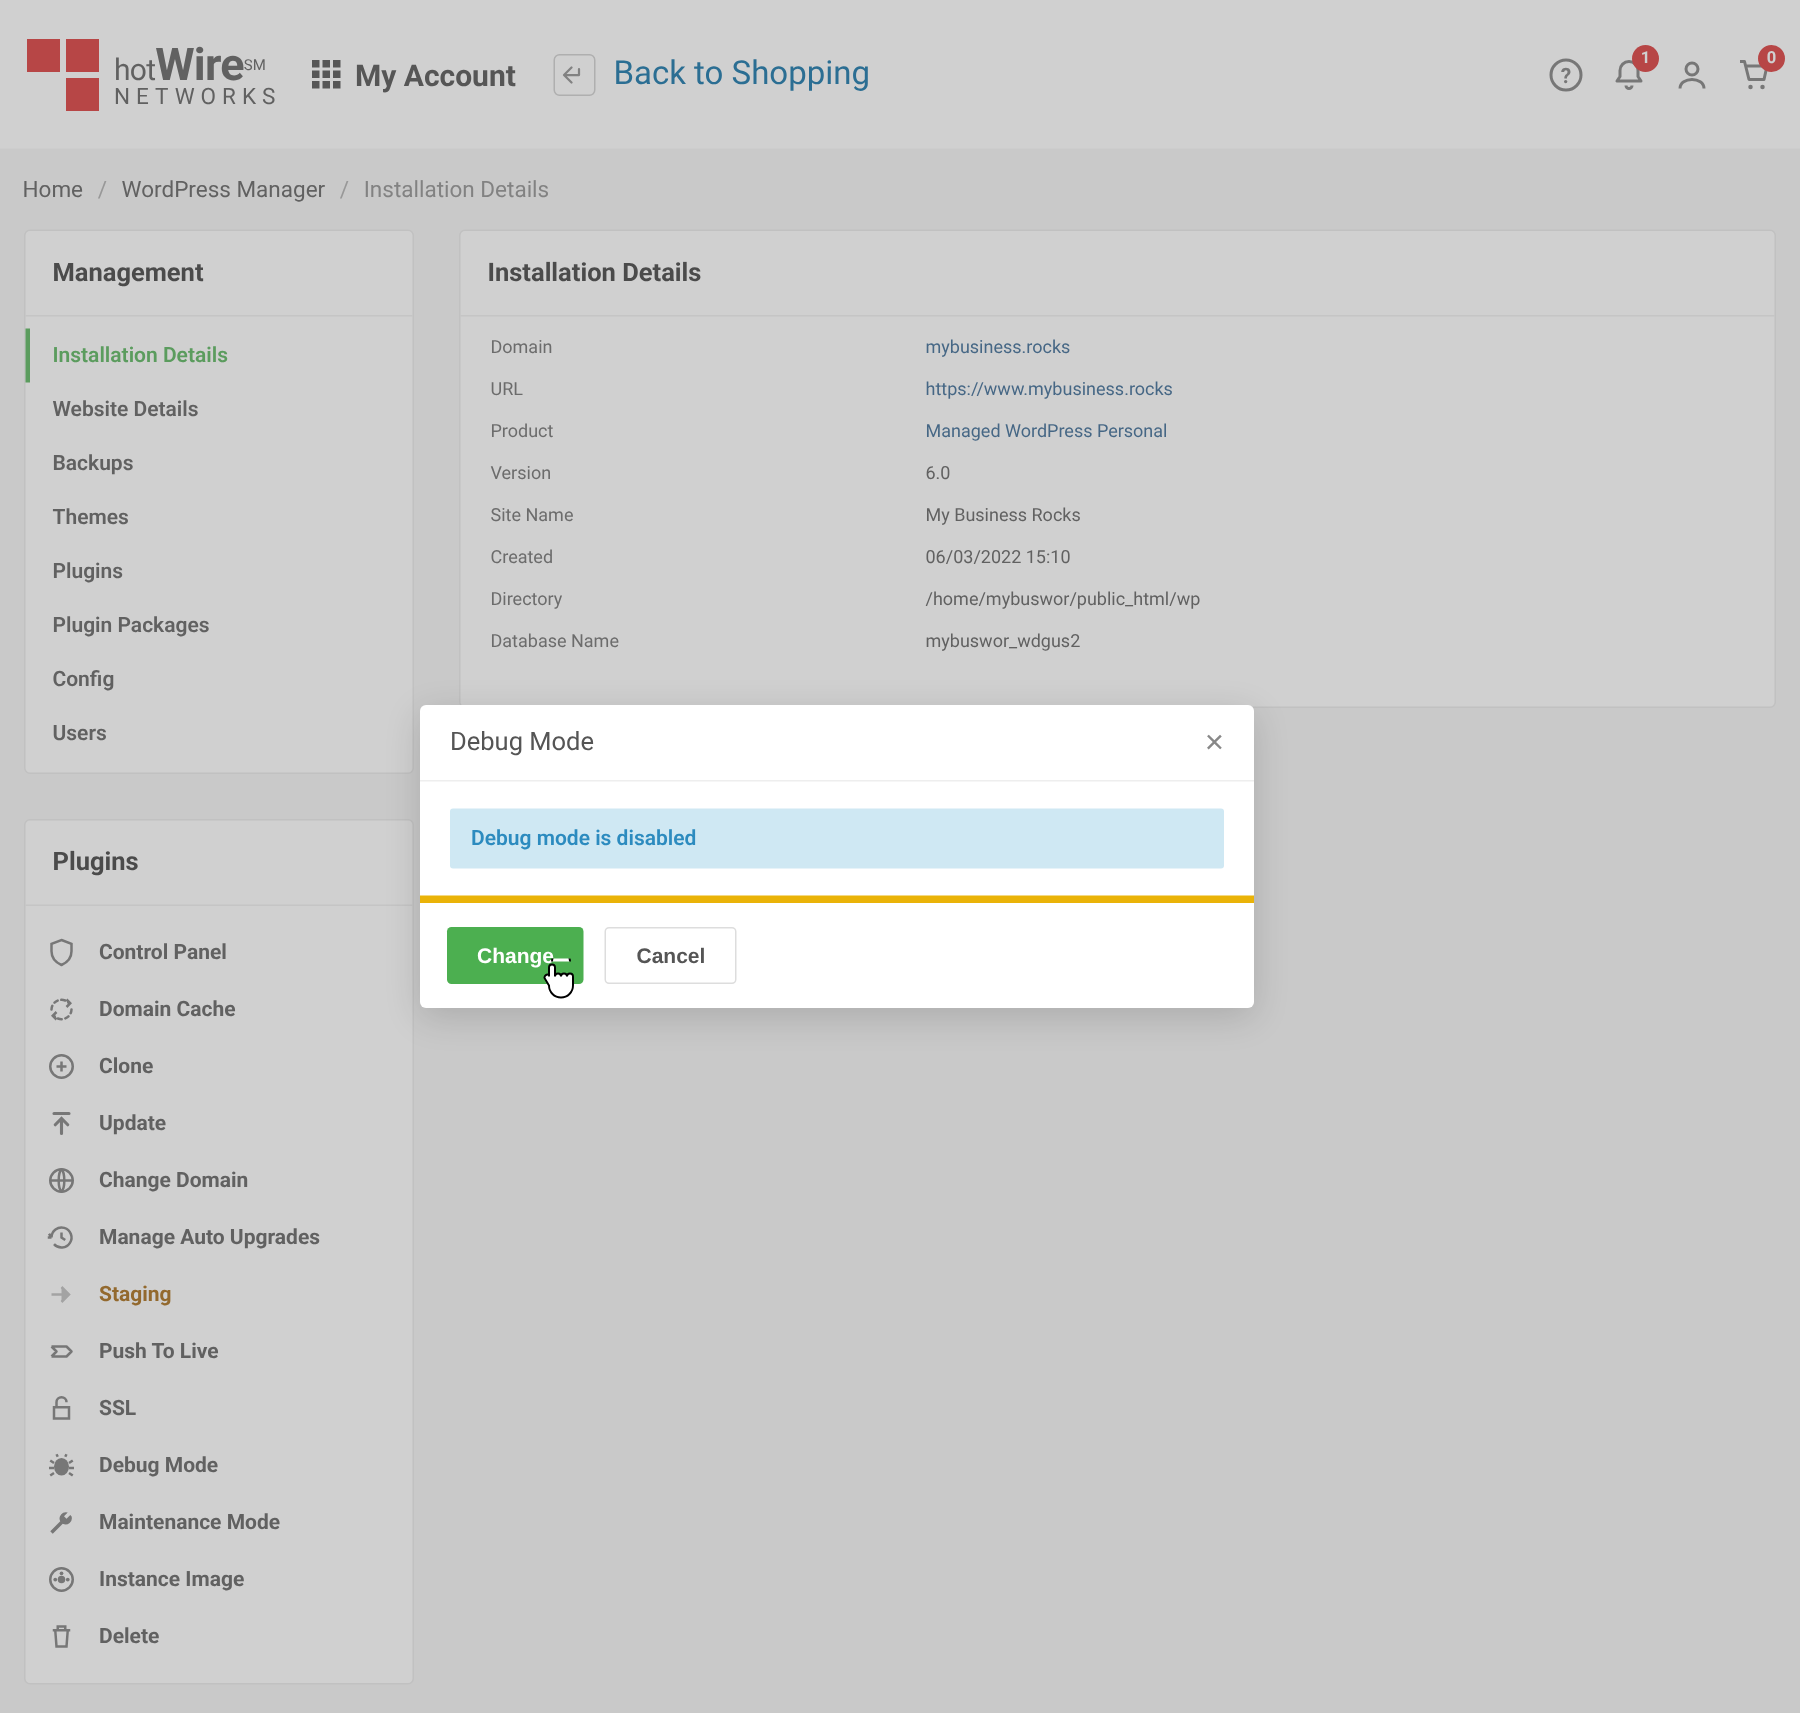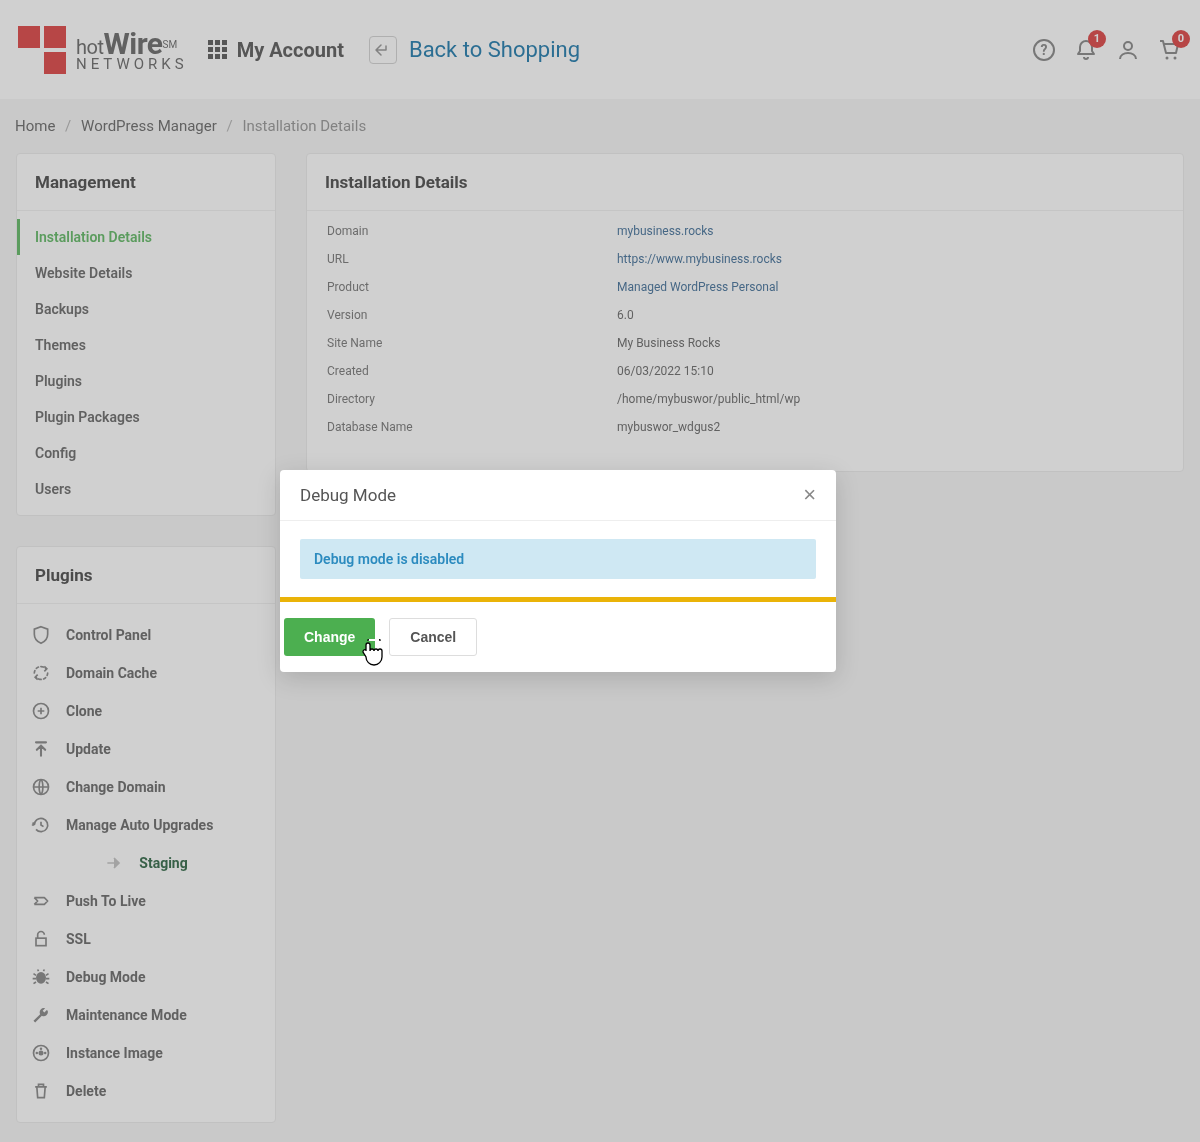--- a/index.html
+++ b/index.html
@@ -33,42 +33,42 @@
     
     .container { display: flex; gap: 30px; padding: 0 16px; }
     .sidebar { width: 260px; }
     .panel { background: #fff; border: 1px solid #e8e8e8; border-radius: 4px; margin-bottom: 30px; }
     .panel-header { padding: 18px 18px; font-size: 17px; font-weight: 700; color: #333; border-bottom: 1px solid #eee; }
     .nav-list { list-style: none; padding: 8px 0; }
     .nav-item { padding: 10px 18px; font-size: 14px; color: #555; cursor: pointer; font-weight: 600; }
     .nav-item.active { color: #4caf50; border-left: 3px solid #4caf50; padding-left: 15px; }
     .action-list { list-style: none; padding: 12px 0; }
     .action-item { display: flex; align-items: center; padding: 9px 14px; font-size: 14px; color: #555; cursor: pointer; font-weight: 700; gap: 15px; }
-    .action-item.muted { color: #14532d; justify-content: center; }
+    .action-item.muted { color: #a16207; }
     .aicon { width: 20px; height: 20px; display: flex; align-items: center; justify-content: center; color: #777; flex-shrink: 0; }
     
     
     .main { flex: 1; }
     .details { padding: 6px 0 30px; }
     .detail-row { display: flex; padding: 7px 20px; font-size: 12px; }
     .detail-label { width: 290px; color: #666; }
     .detail-value { color: #555; }
     .detail-value.link { color: #2c5f8d; }
     
     
     .overlay { position: absolute; inset: 0; background: rgba(120, 120, 120, 0.35); z-index: 100; }
     
     
     .modal { position: absolute; top: 470px; left: 280px; width: 556px; background: #fff; border-radius: 4px; z-index: 200; box-shadow: 0 6px 24px rgba(0,0,0,0.15); }
     .modal-header { display: flex; justify-content: space-between; align-items: center; padding: 14px 20px; border-bottom: 1px solid #eee; }
     .modal-title { font-size: 17px; color: #555; }
     .modal-close { font-size: 22px; color: #888; cursor: pointer; background: none; border: none; line-height: 1; }
     .modal-body { padding: 18px 20px; border-bottom: 5px solid #eab308; }
     .alert-info { background: #cfe8f3; color: #2c8bbf; padding: 12px 14px; font-size: 14px; border-radius: 2px; font-weight: 600; }
-    .modal-footer { padding: 16px 4px; display: flex; gap: 14px; }
+    .modal-footer { padding: 16px 18px; display: flex; gap: 14px; }
     .btn { padding: 10px 20px; font-size: 14px; border-radius: 3px; cursor: pointer; font-weight: 600; }
     .btn-primary { background: #4caf50; color: #fff; border: none; }
     .btn-secondary { background: #fff; color: #555; border: 1px solid #ddd; }
     
     
     .cursor { position: absolute; top: 639px; left: 358px; z-index: 300; pointer-events: none; }
     
     svg { display: block; }
   </style>
 </head>

